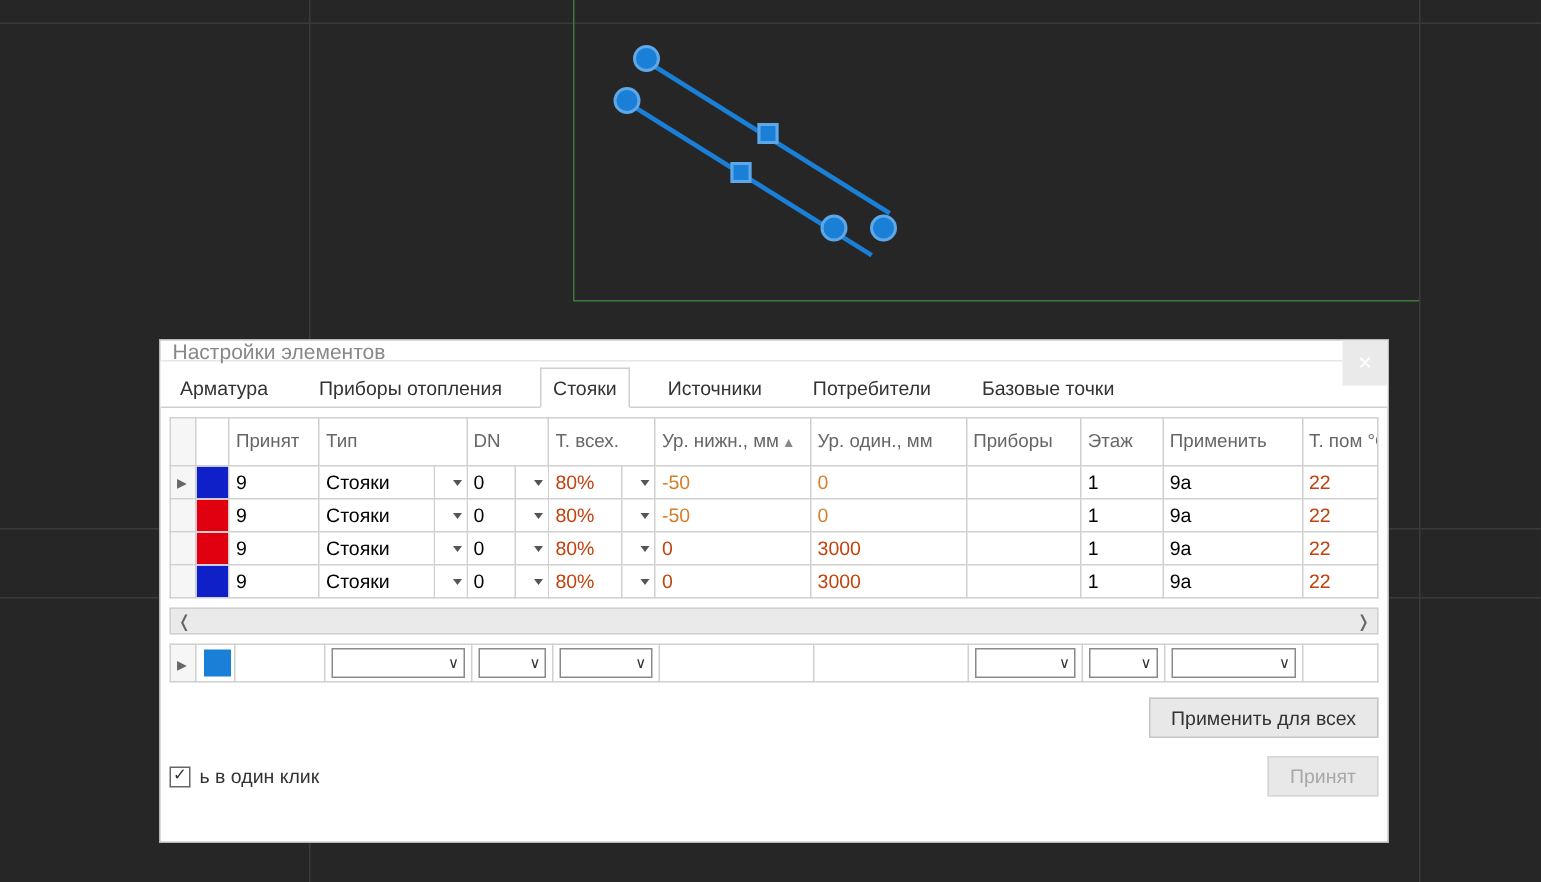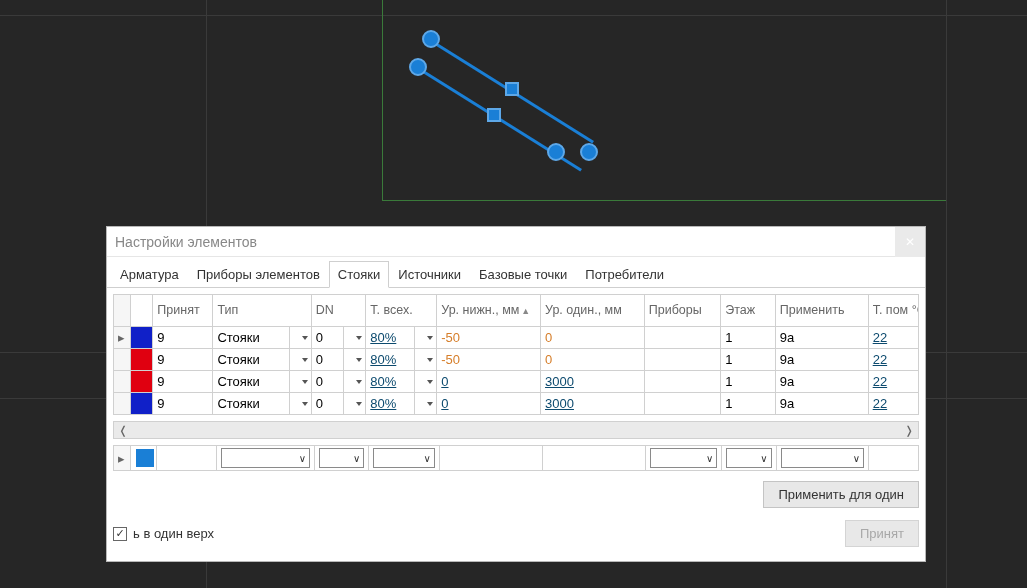--- a/index.html
+++ b/index.html
@@ -49,21 +49,21 @@
   .dialog {
     position: absolute;
     left: 106px; top: 226px;
     width: 820px; height: 336px;
     background: #fff;
     border: 1px solid #b8b8b8;
     display: flex;
     flex-direction: column;
   }
   .titlebar {
-    height: 30px;
+    height: 14px;
     display: flex;
     align-items: center;
     padding: 0 8px;
     color: #888;
     font-size: 14px;
     border-bottom: 1px solid #e6e6e6;
     position: relative;
     text-align: right;
   }
   .titlebar .close-box {
@@ -73,21 +73,21 @@
     background: #eaeaea;
     color: #fff;
     font-size: 12px;
   }
 
   .tabbar {
     display: flex;
     padding: 4px 4px 0 4px;
     background: #fff;
     border-bottom: 1px solid #cfcfcf;
-    gap: 0;
+    gap: 16px;
   }
   .tab {
     padding: 5px 8px 5px 8px;
     font-size: 13px;
     color: #333;
     cursor: pointer;
     border: 1px solid transparent;
     border-bottom: none;
     margin-bottom: -1px;
   }
@@ -136,21 +136,21 @@
     display: block;
   }
   .dd-cell { position: relative; }
   .dd-cell .caret {
     position: absolute; right: 3px; top: 50%; transform: translateY(-50%);
     width: 0; height: 0;
     border-left: 3px solid transparent;
     border-right: 3px solid transparent;
     border-top: 4px solid #555;
   }
-  .c-green { color: #0c4a6e; text-decoration: underline; }
+  .c-green { color: #c2410c; }
   .c-orange { color: #d67e2a; }
 
   
   .hscroll {
     height: 18px;
     background: #eaeaea;
     border: 1px solid #d0d0d0;
     position: relative;
   }
   .hscroll .arrow {
@@ -244,25 +244,25 @@
 </div>
 
 <div class="dialog">
   <div class="titlebar">
     <span>Настройки элементов</span>
     <div class="close-box">✕</div>
   </div>
 
   <div class="tabbar">
     <div class="tab">Арматура</div>
-    <div class="tab">Приборы элементов</div>
+    <div class="tab">Приборы отопления</div>
     <div class="tab active">Стояки</div>
     <div class="tab">Источники</div>
+    <div class="tab">Потребители</div>
     <div class="tab">Базовые точки</div>
-    <div class="tab">Потребители</div>
   </div>
 
   <div class="body-pad">
     <table class="grid">
       <colgroup>
         <col style="width:16px">
           <col style="width:20px">
         <col style="width:55px">
           <col style="width:70px">
           <col style="width:20px">
@@ -456,23 +456,23 @@
                 <span class="v">∨</span>
               </div>
             </td>
           <td></td>
         </tr>
       </tbody>
     </table>
 
     <div class="footer-row">
       <div class="spacer"></div>
-      <button class="btn flat">Применить для один</button>
+      <button class="btn flat">Применить для всех</button>
     </div>
 
     <div class="checkbox-row">
       <span class="cb">✓</span>
-      <span>ь в один верх</span>
+      <span>ь в один клик</span>
       <div class="spacer"></div>
       <button class="btn disabled">Принят</button>
     </div>
   </div>
 </div>
 
 </body></html>

